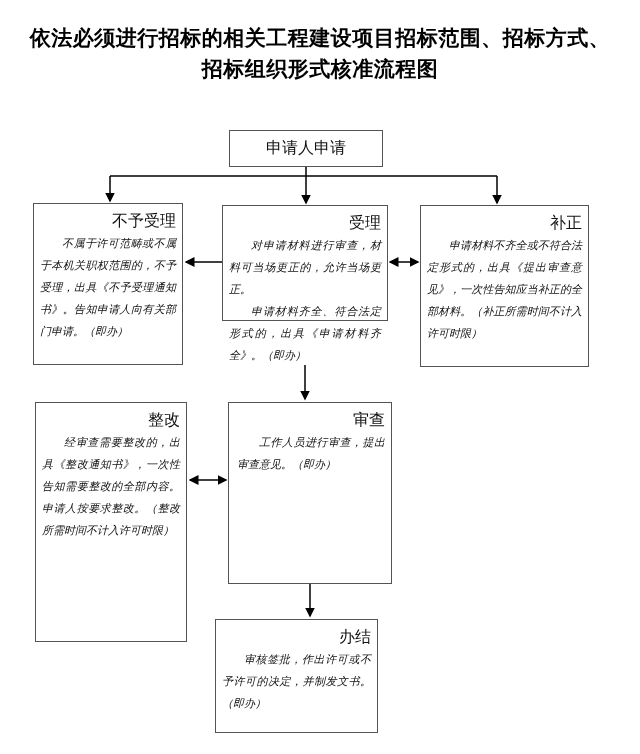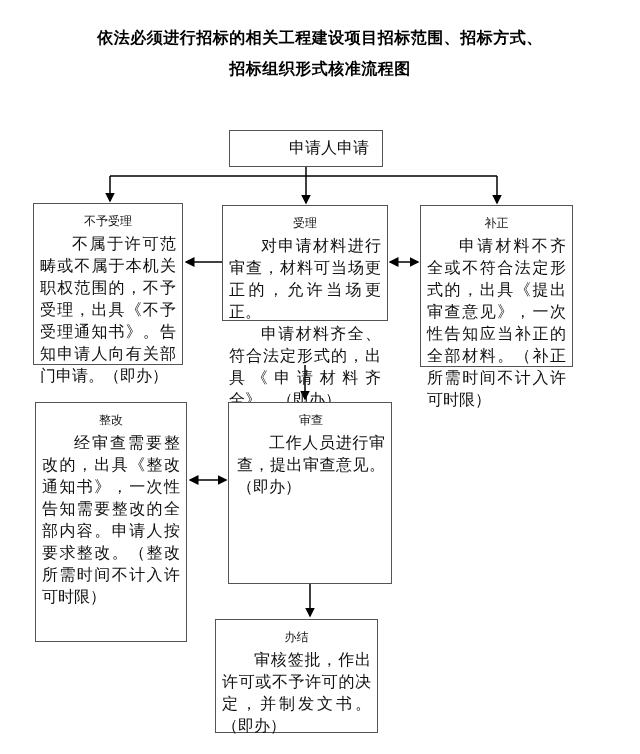--- a/index.html
+++ b/index.html
@@ -6,37 +6,38 @@
   .page{
     position:relative;
     width:640px;height:754px;
     background:#ffffff;
     font-family:"DejaVu Serif","Liberation Serif",serif;
     color:#111111;
     overflow:hidden;
   }
   .doc-title{
     position:absolute;left:0;top:22px;width:640px;
-    text-align:center;font-weight:bold;font-size:16px;line-height:31px;
+    text-align:center;font-weight:bold;font-size:21px;line-height:31px;
     color:#000000;letter-spacing:0.5px;
   }
   .node{
     position:absolute;box-sizing:border-box;
     border:1.5px solid #545454;background:#ffffff;
     padding:3px 6px;
   }
   .node-title{
-    text-align:center;font-size:12px;line-height:24px;margin:2px 0 0 0;
+    text-align:right;font-size:16px;line-height:24px;margin:2px 0 0 0;
   }
   .node p{
-    margin:0;font-size:16px;line-height:22px;text-indent:2em;
+    margin:0;font-size:11px;line-height:22px;text-indent:2em;
     text-align:justify;
+    font-style:italic;
   }
   .label-node{
-    display:flex;align-items:center;justify-content:flex-end;
+    display:flex;align-items:center;justify-content:center;
     font-size:16px;padding:13px;
   }
   svg.edges{position:absolute;left:0;top:0;pointer-events:none;}
 </style>
 </head>
 <body>
 
 <div class="page">
 
   <div class="doc-title">
@@ -79,21 +80,21 @@
     <div class="node-title">不予受理</div>
     <p>不属于许可范畴或不属于本机关职权范围的，不予受理，出具《不予受理通知书》。告知申请人向有关部门申请。（即办）</p>
   </div>
 
   <div class="node" style="left:222px;top:205px;width:166px;height:116px;">
     <div class="node-title">受理</div>
     <p>对申请材料进行审查，材料可当场更正的，允许当场更正。</p>
     <p>申请材料齐全、符合法定形式的，出具《申请材料齐全》。（即办）</p>
   </div>
 
-  <div class="node" style="left:420px;top:205px;width:153px;height:162px;">
+  <div class="node" style="left:420px;top:205px;width:169px;height:162px;">
     <div class="node-title">补正</div>
     <p>申请材料不齐全或不符合法定形式的，出具《提出审查意见》，一次性告知应当补正的全部材料。（补正所需时间不计入许可时限）</p>
   </div>
 
   <div class="node" style="left:35px;top:402px;width:152px;height:240px;">
     <div class="node-title">整改</div>
     <p>经审查需要整改的，出具《整改通知书》，一次性告知需要整改的全部内容。申请人按要求整改。（整改所需时间不计入许可时限）</p>
   </div>
 
   <div class="node" style="left:228px;top:402px;width:164px;height:182px;padding-left:8px;">

